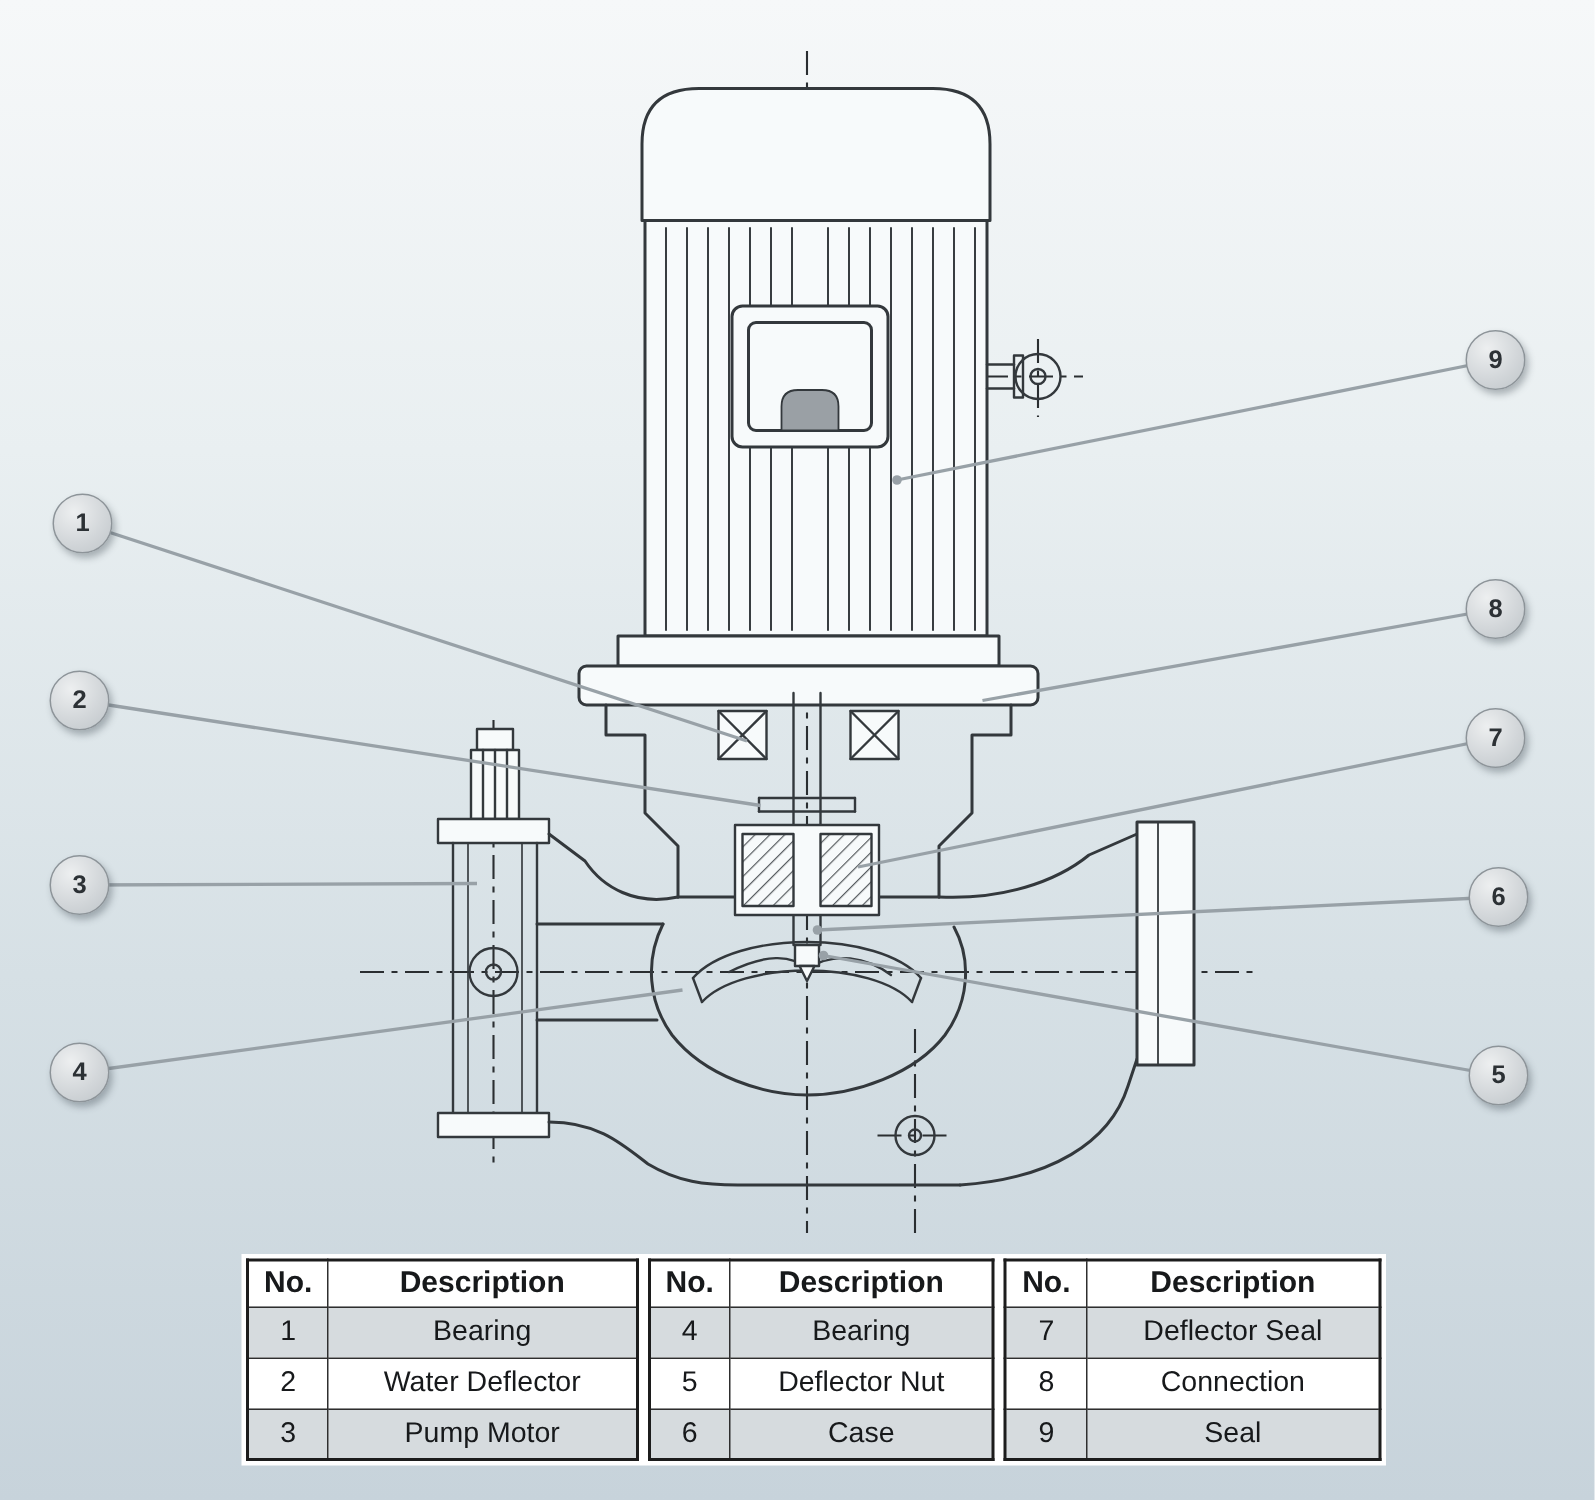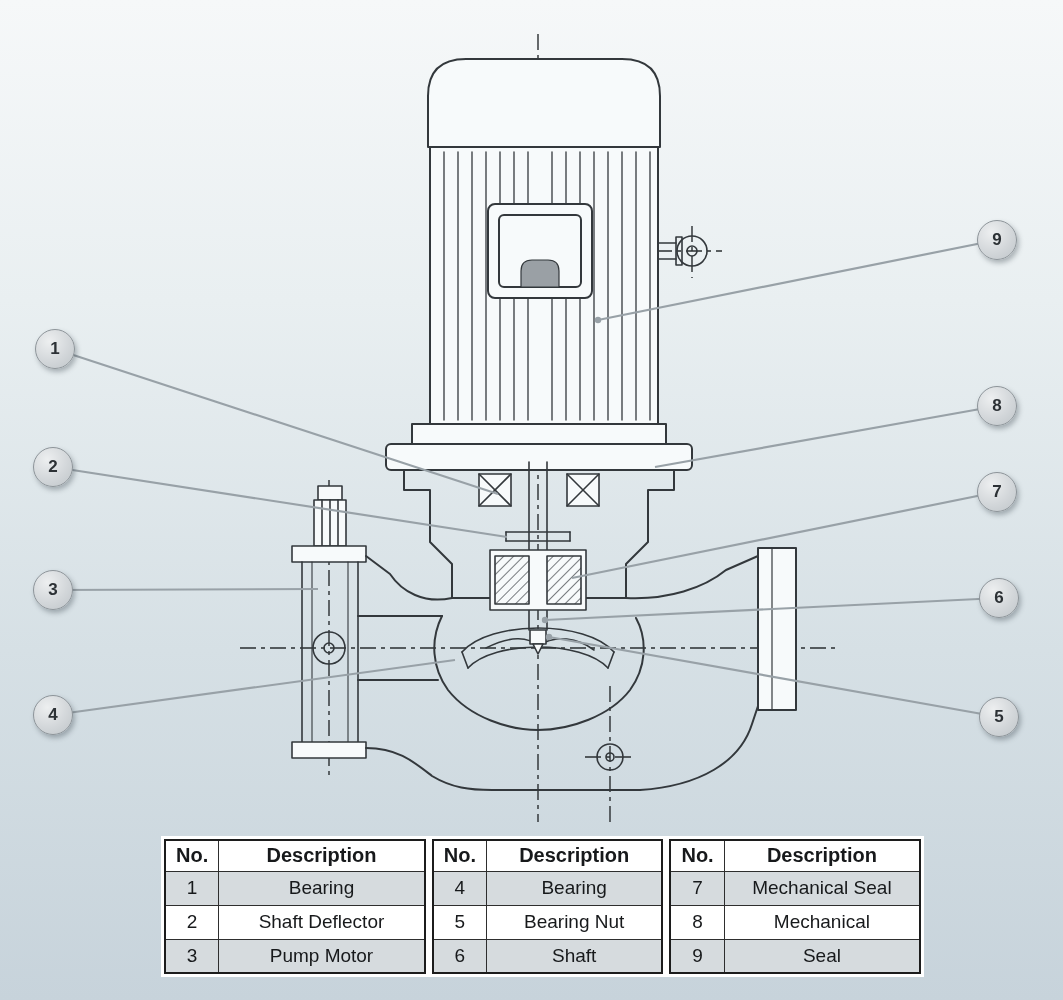--- a/index.html
+++ b/index.html
@@ -220,21 +220,21 @@
           <th class="w1">Description</th>
         </tr>
       </thead>
       <tbody>
         <tr>
           <td>1</td>
           <td>Bearing</td>
         </tr>
         <tr>
           <td>2</td>
-          <td>Shaft Deflector</td>
+          <td>Water Deflector</td>
         </tr>
         <tr>
           <td>3</td>
           <td>Pump Motor</td>
         </tr>
       </tbody>
     </table>
 
     <table>
       <thead>
@@ -243,44 +243,44 @@
           <th class="w2">Description</th>
         </tr>
       </thead>
       <tbody>
         <tr>
           <td>4</td>
           <td>Bearing</td>
         </tr>
         <tr>
           <td>5</td>
-          <td>Bearing Nut</td>
+          <td>Deflector Nut</td>
         </tr>
         <tr>
           <td>6</td>
-          <td>Shaft</td>
+          <td>Case</td>
         </tr>
       </tbody>
     </table>
 
     <table>
       <thead>
         <tr>
           <th class="col-no">No.</th>
           <th class="w3">Description</th>
         </tr>
       </thead>
       <tbody>
         <tr>
           <td>7</td>
-          <td>Mechanical Seal</td>
+          <td>Deflector Seal</td>
         </tr>
         <tr>
           <td>8</td>
-          <td>Mechanical</td>
+          <td>Connection</td>
         </tr>
         <tr>
           <td>9</td>
           <td>Seal</td>
         </tr>
       </tbody>
     </table>
 
   </div>
 </div>

